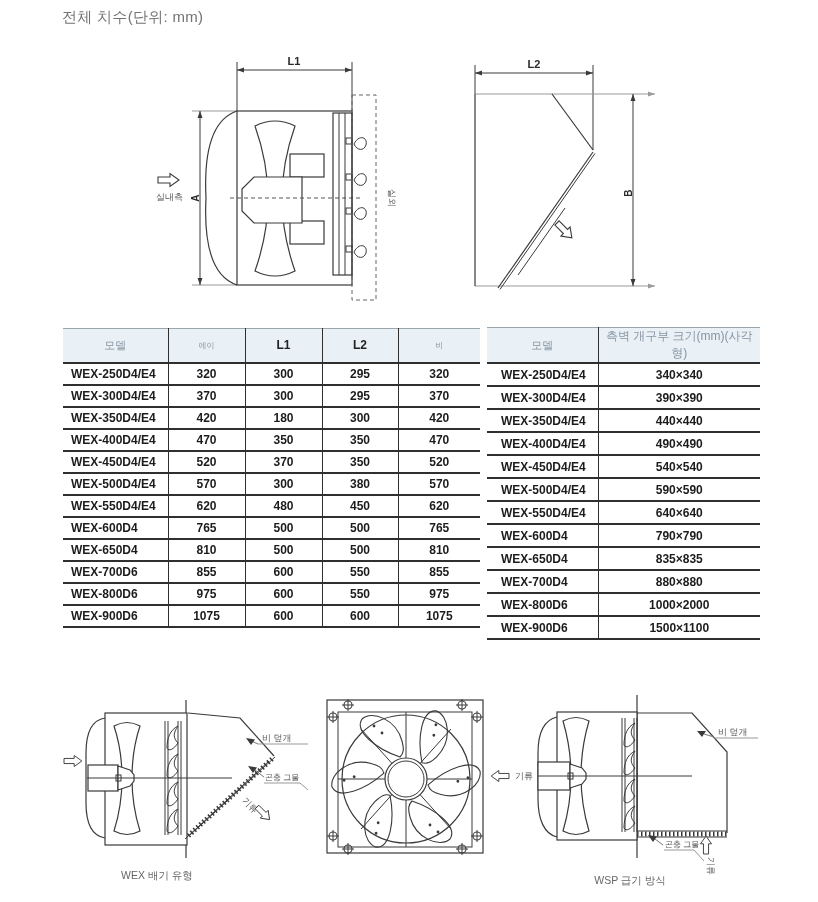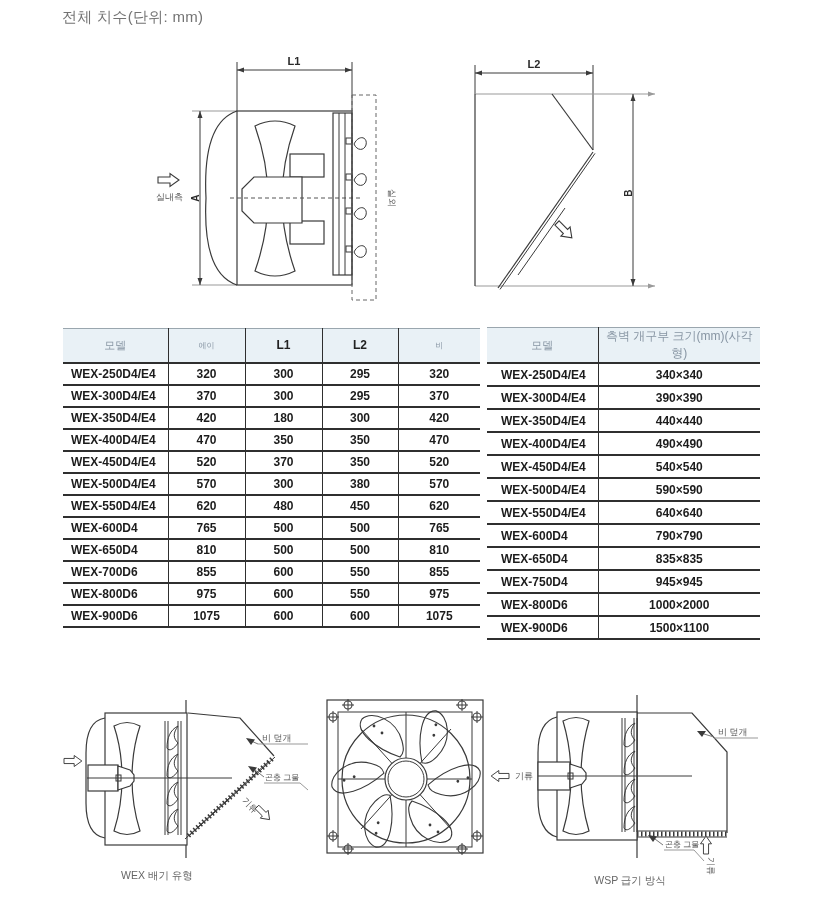--- a/index.html
+++ b/index.html
@@ -283,22 +283,22 @@
           </tr>
           <tr>
             <td>WEX-600D4</td>
             <td>790×790</td>
           </tr>
           <tr>
             <td>WEX-650D4</td>
             <td>835×835</td>
           </tr>
           <tr>
-            <td>WEX-750D4</td>
-            <td>945×945</td>
+            <td>WEX-700D4</td>
+            <td>880×880</td>
           </tr>
           <tr>
             <td>WEX-800D6</td>
             <td>1000×2000</td>
           </tr>
           <tr>
             <td>WEX-900D6</td>
             <td>1500×1100</td>
           </tr>
         </tbody>

